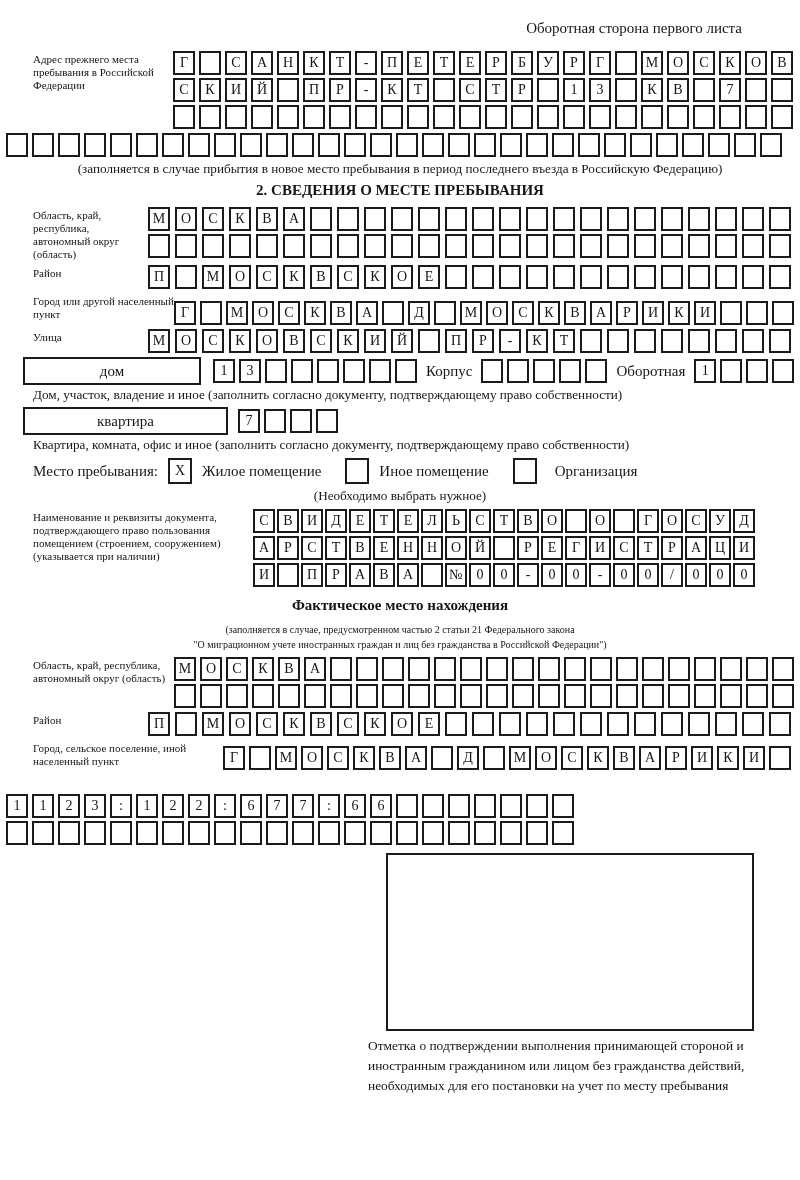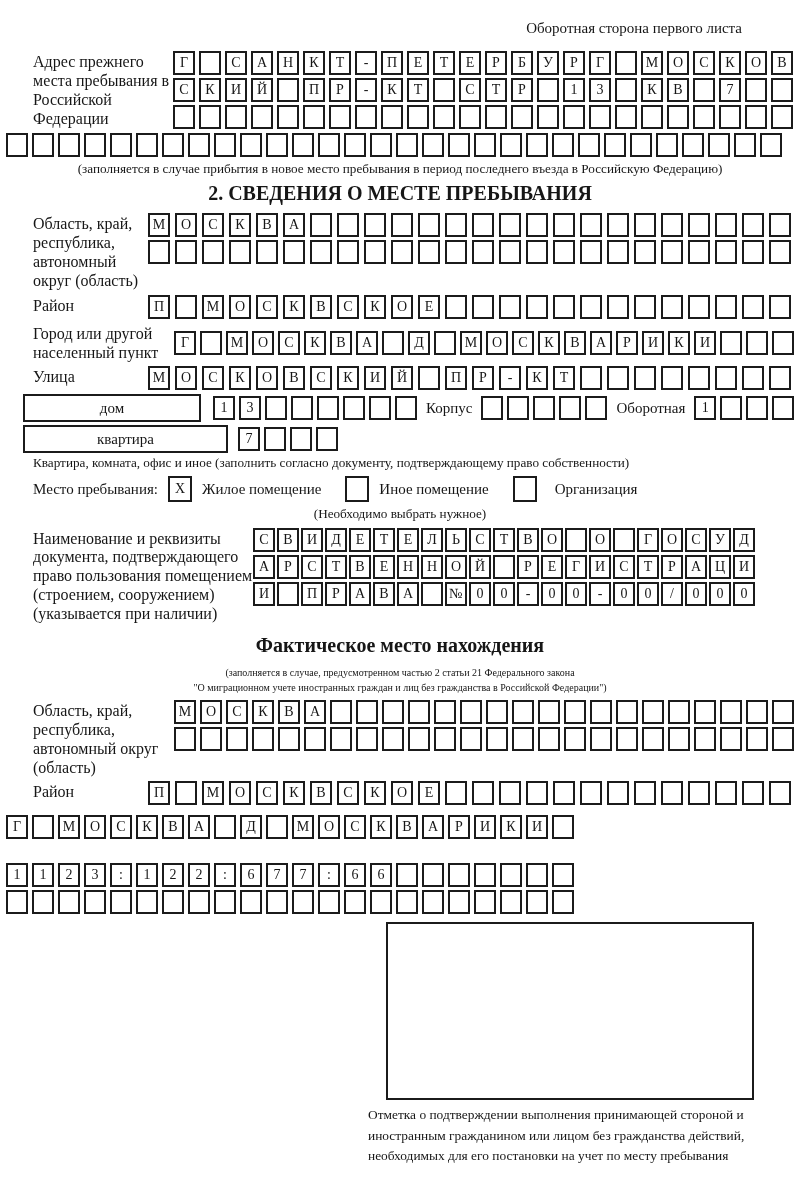--- a/index.html
+++ b/index.html
@@ -7,37 +7,37 @@
     width:800px; height:1180px; overflow:hidden;
     font-family:"Liberation Serif","DejaVu Serif",serif;
     color:#161616;
   }
   .page { box-sizing:border-box; width:800px; height:1180px; padding:6px; }
 
   .header-note { margin-top:14px; padding-right:52px; text-align:right; font-size:15px; }
 
   .frow { display:flex; align-items:flex-start; margin-bottom:4px; }
   .label { box-sizing:border-box; flex:none; padding-left:27px; padding-top:2px;
-           font-size:16px; line-height:1.18; }
+           font-size:11px; line-height:1.18; }
   .w167 { width:167px; } .w142 { width:142px; } .w168 { width:168px; }
   .w247 { width:247px; } .w217 { width:217px; }
 
   .cellrows { display:flex; flex-direction:column; gap:3px; }
   .cells { display:flex; flex:none; }
   .g2 { gap:2px; } .g4 { gap:4px; } .g5 { gap:5px; }
   .cell {
     box-sizing:border-box; flex:none; width:22px; height:24px;
     border:2px solid #1b1b1b; background:#fff;
     display:flex; align-items:center; justify-content:center;
     font-size:14px; line-height:1;
   }
   .fullrow { margin:2px 0 2px 0; }
 
   .center-note { text-align:center; font-size:13.2px; line-height:1.3; margin:3px 0 5px; }
-  .sec-title { text-align:center; font-weight:bold; font-size:20px; margin:5px 0 8px; }
+  .sec-title { text-align:center; font-weight:bold; font-size:15px; margin:5px 0 8px; }
 
   .house-row { display:flex; align-items:center; margin:3px 0 2px 17px;text-align:right; }
   .wide-box { box-sizing:border-box; border:2px solid #1b1b1b; height:28px; flex:none;
               display:flex; align-items:center; justify-content:center; font-size:15px; }
   .dom-box { width:178px; margin-right:12px; }
   .kv-box  { width:205px; margin-right:10px; }
   .inline-label { font-size:15px; margin:0 9px; flex:none; }
   .cap { font-size:13.2px; margin:2px 0 4px 27px; }
 
   .stay-row { display:flex; align-items:center; padding-left:27px; margin-top:5px; font-size:15px; }
@@ -346,20 +346,21 @@
         <span class="cell"></span>
       </div>
     <span class="inline-label">Оборотная</span>
     <div class="cells g4">
         <span class="cell">1</span>
         <span class="cell"></span>
         <span class="cell"></span>
         <span class="cell"></span>
       </div>
   </div>
+  <div class="cap">Дом, участок, владение и иное (заполнить согласно документу, подтверждающему право собственности)</div>
 
   <div class="house-row">
     <div class="wide-box kv-box">квартира</div>
     <div class="cells g4">
         <span class="cell">7</span>
         <span class="cell"></span>
         <span class="cell"></span>
         <span class="cell"></span>
       </div>
   </div>
@@ -539,20 +540,21 @@
         <span class="cell"></span>
         <span class="cell"></span>
         <span class="cell"></span>
         <span class="cell"></span>
         <span class="cell"></span>
         <span class="cell"></span>
       </div>
   </div>
 
   <div class="frow">
+    <div class="label w217">Город, сельское поселение, иной населенный пункт</div>
     <div class="cells g4" style="margin-top:6px;">
         <span class="cell">Г</span>
         <span class="cell"></span>
         <span class="cell">М</span>
         <span class="cell">О</span>
         <span class="cell">С</span>
         <span class="cell">К</span>
         <span class="cell">В</span>
         <span class="cell">А</span>
         <span class="cell"></span>

